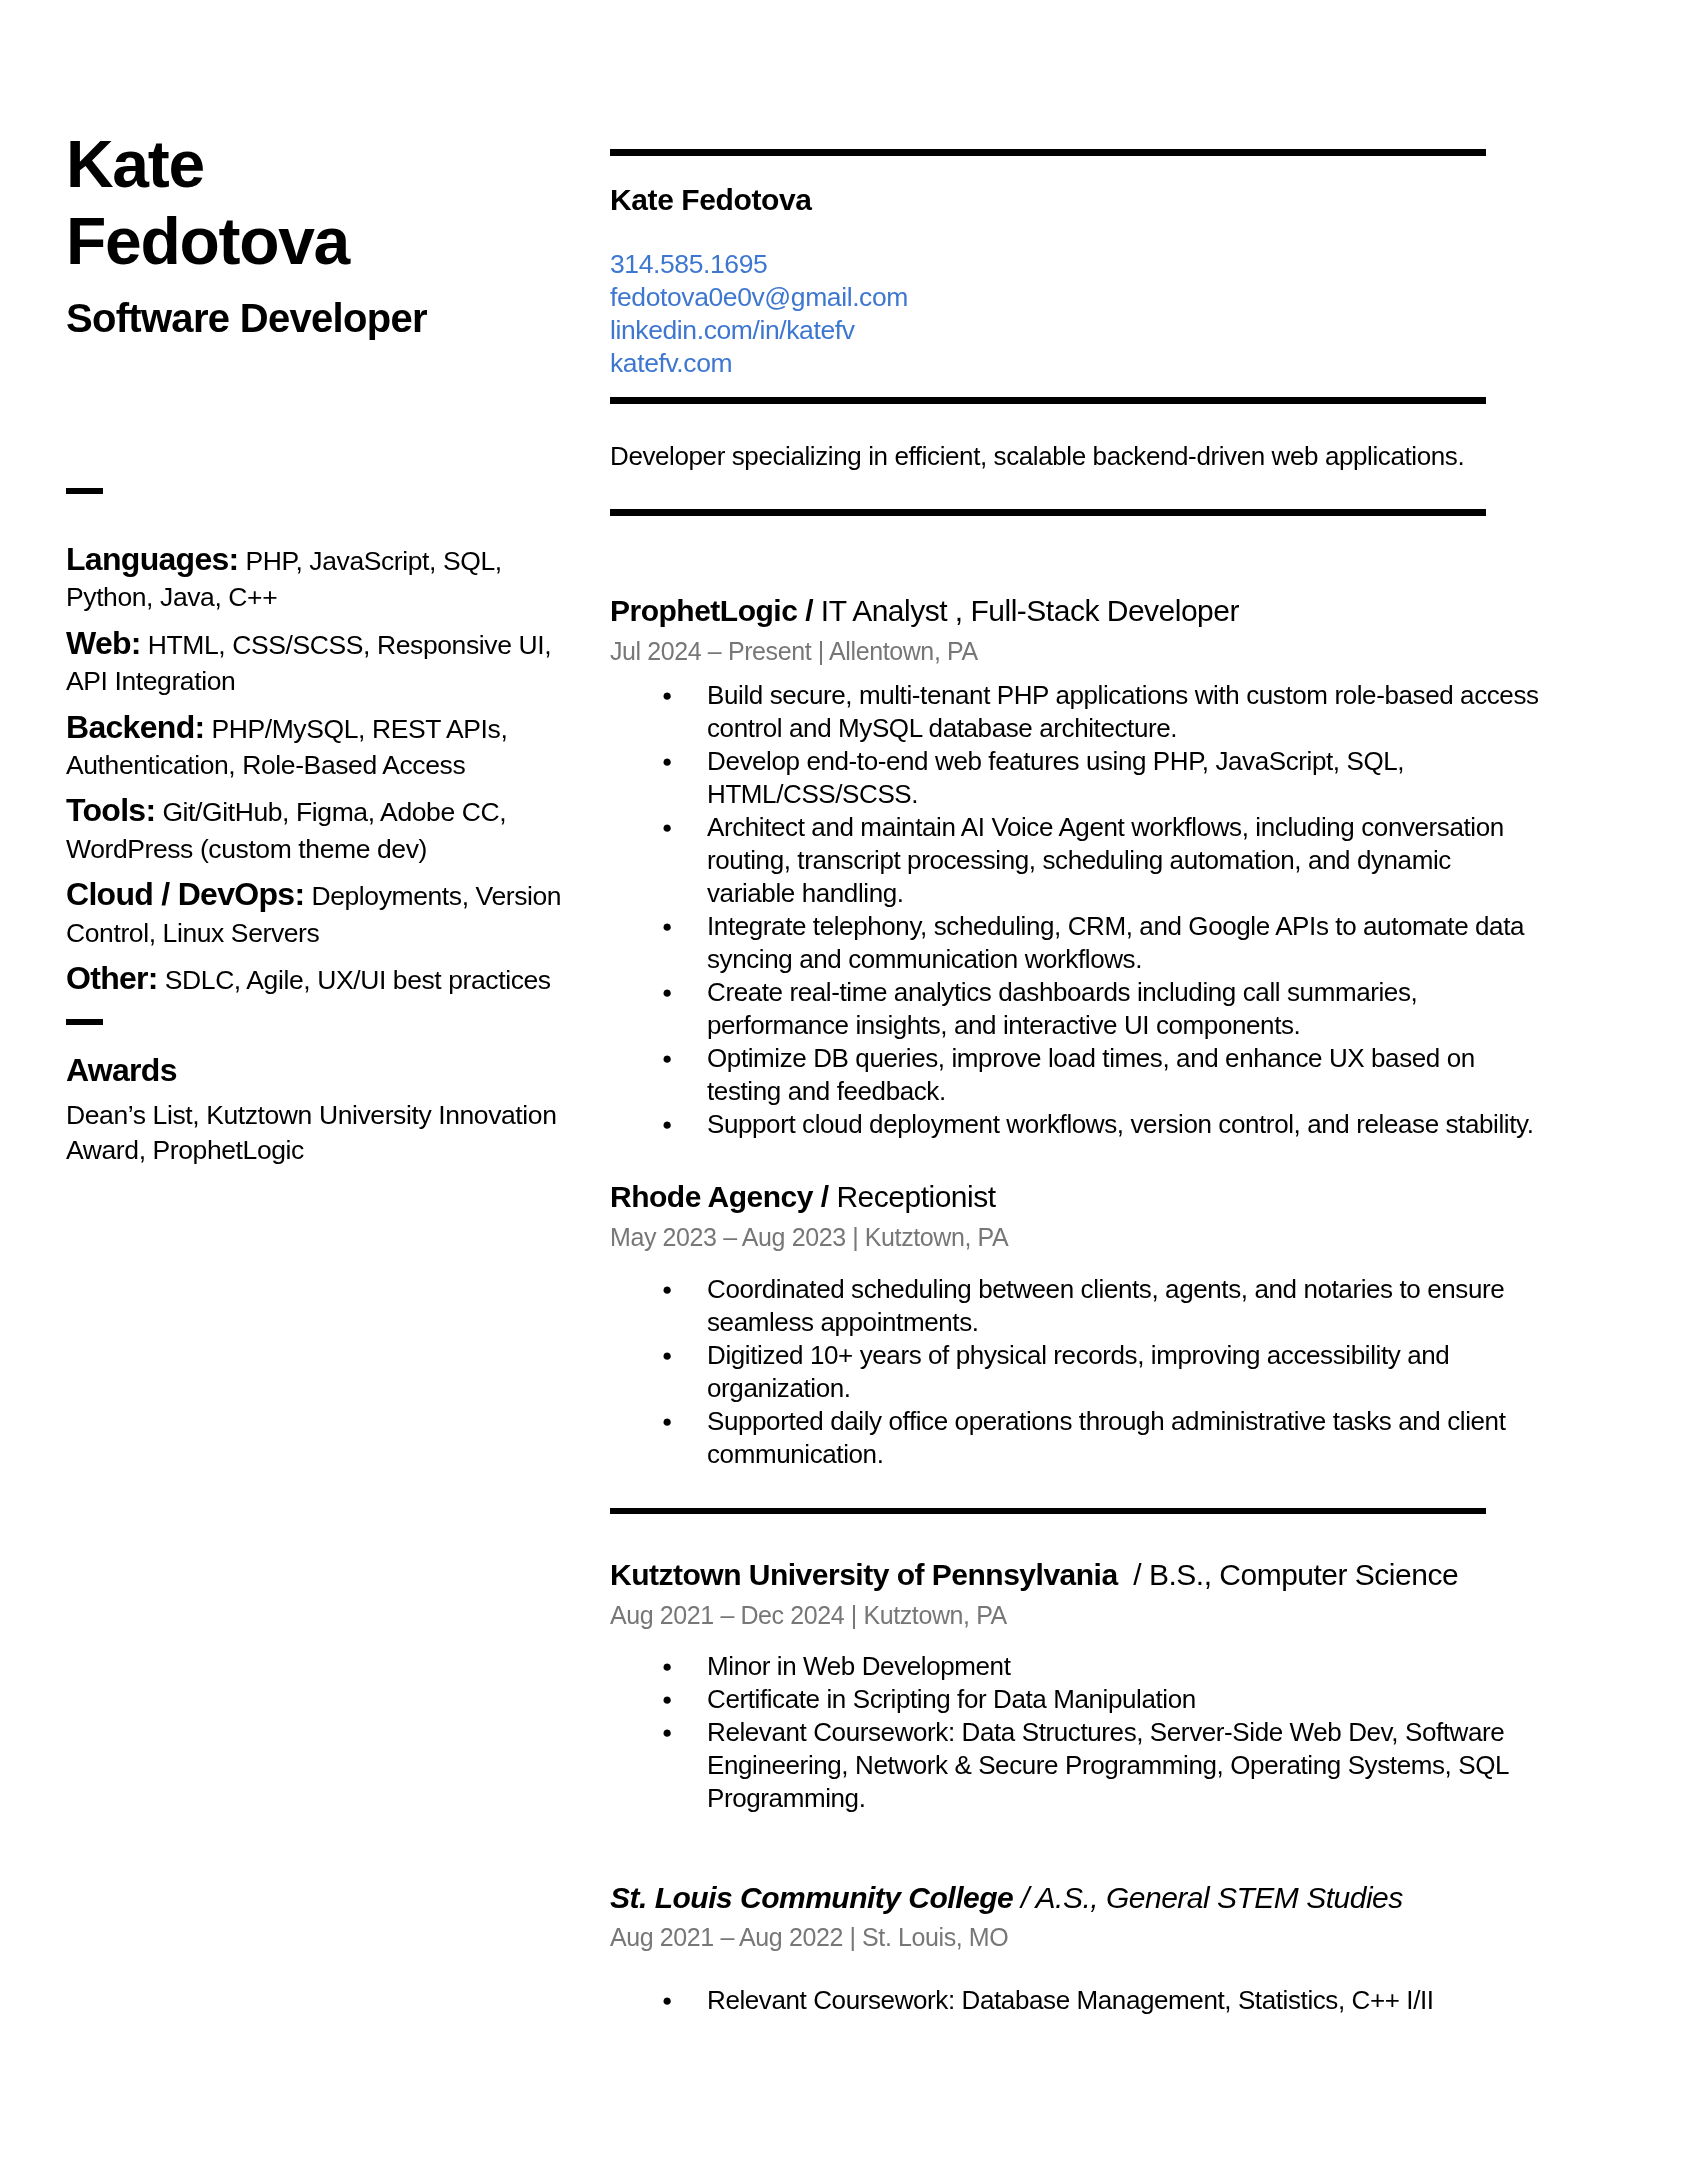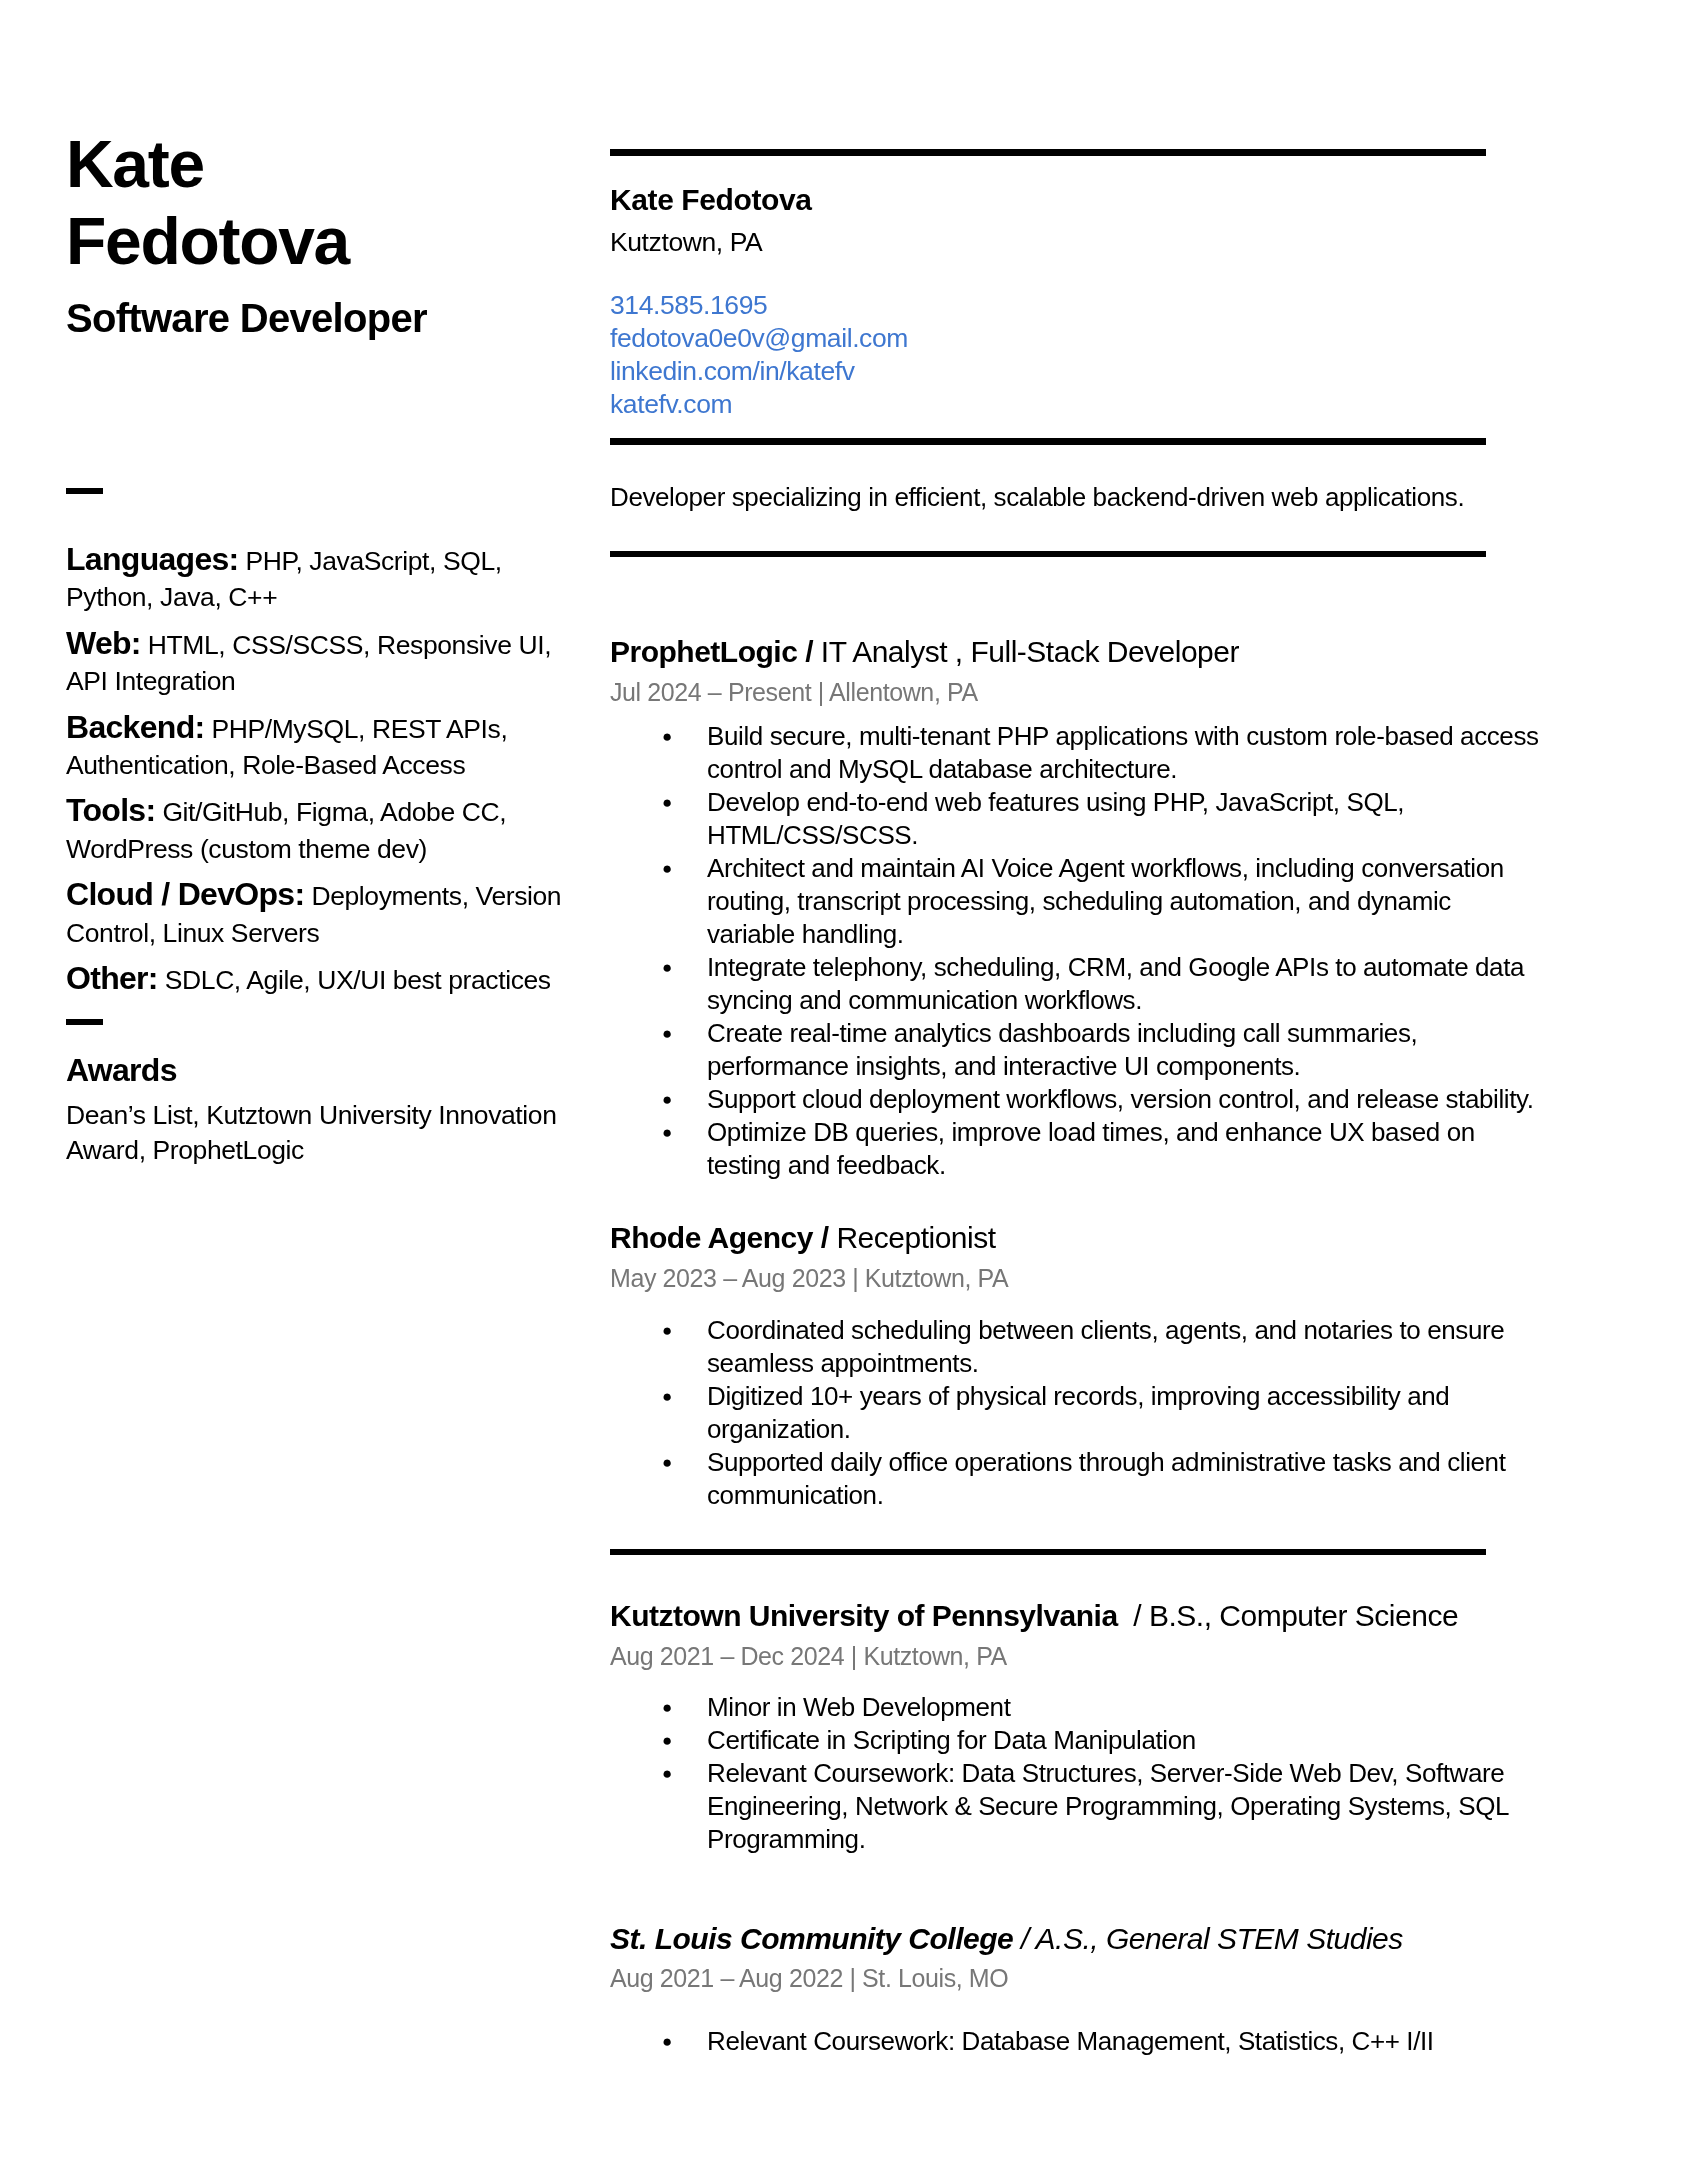--- a/index.html
+++ b/index.html
@@ -79,21 +79,20 @@
 
     <div class="awards-h">Awards</div>
     <div class="awards-t">Dean’s List, Kutztown University Innovation Award, ProphetLogic</div>
   </aside>
 
   <main class="main">
 
     <div class="rule r1"></div>
 
     <div class="contact-name">Kate Fedotova</div>
-    <div class="contact-loc">Kutztown, PA</div>
 
     <div class="contact-links">
       <a class="clink" style="color:#3e77d0;">314.585.1695</a>
       <a class="clink" style="color:#3e77d0;">fedotova0e0v@gmail.com</a>
       <a class="clink" style="color:#3e77d0;">linkedin.com/in/katefv</a>
       <a class="clink" style="color:#3e77d0;">katefv.com</a>
     </div>
 
     <div class="rule r2"></div>
 
@@ -102,22 +101,22 @@
     <div class="rule r3"></div>
 
     <div class="entry-head eh1"><span class="co">ProphetLogic /</span><span> IT Analyst , Full-Stack Developer</span></div>
     <div class="meta">Jul 2024 – Present | Allentown, PA</div>
     <ul class="blts">
       <li>Build secure, multi-tenant PHP applications with custom role-based access control and MySQL database architecture.</li>
       <li>Develop end-to-end web features using PHP, JavaScript, SQL, HTML/CSS/SCSS.</li>
       <li>Architect and maintain AI Voice Agent workflows, including conversation routing, transcript processing, scheduling automation, and dynamic variable handling.</li>
       <li>Integrate telephony, scheduling, CRM, and Google APIs to automate data syncing and communication workflows.</li>
       <li>Create real-time analytics dashboards including call summaries, performance insights, and interactive UI components.</li>
+      <li>Optimize DB queries, improve load times, and enhance UX based on testing and feedback.</li>
       <li>Support cloud deployment workflows, version control, and release stability.</li>
-      <li>Optimize DB queries, improve load times, and enhance UX based on testing and feedback.</li>
     </ul>
 
     <div class="entry-head eh2"><span class="co">Rhode Agency /</span><span> Receptionist</span></div>
     <div class="meta">May 2023 – Aug 2023 | Kutztown, PA</div>
     <ul class="blts gap">
       <li>Coordinated scheduling between clients, agents, and notaries to ensure seamless appointments.</li>
       <li>Digitized 10+ years of physical records, improving accessibility and organization.</li>
       <li>Supported daily office operations through administrative tasks and client communication.</li>
     </ul>
 

